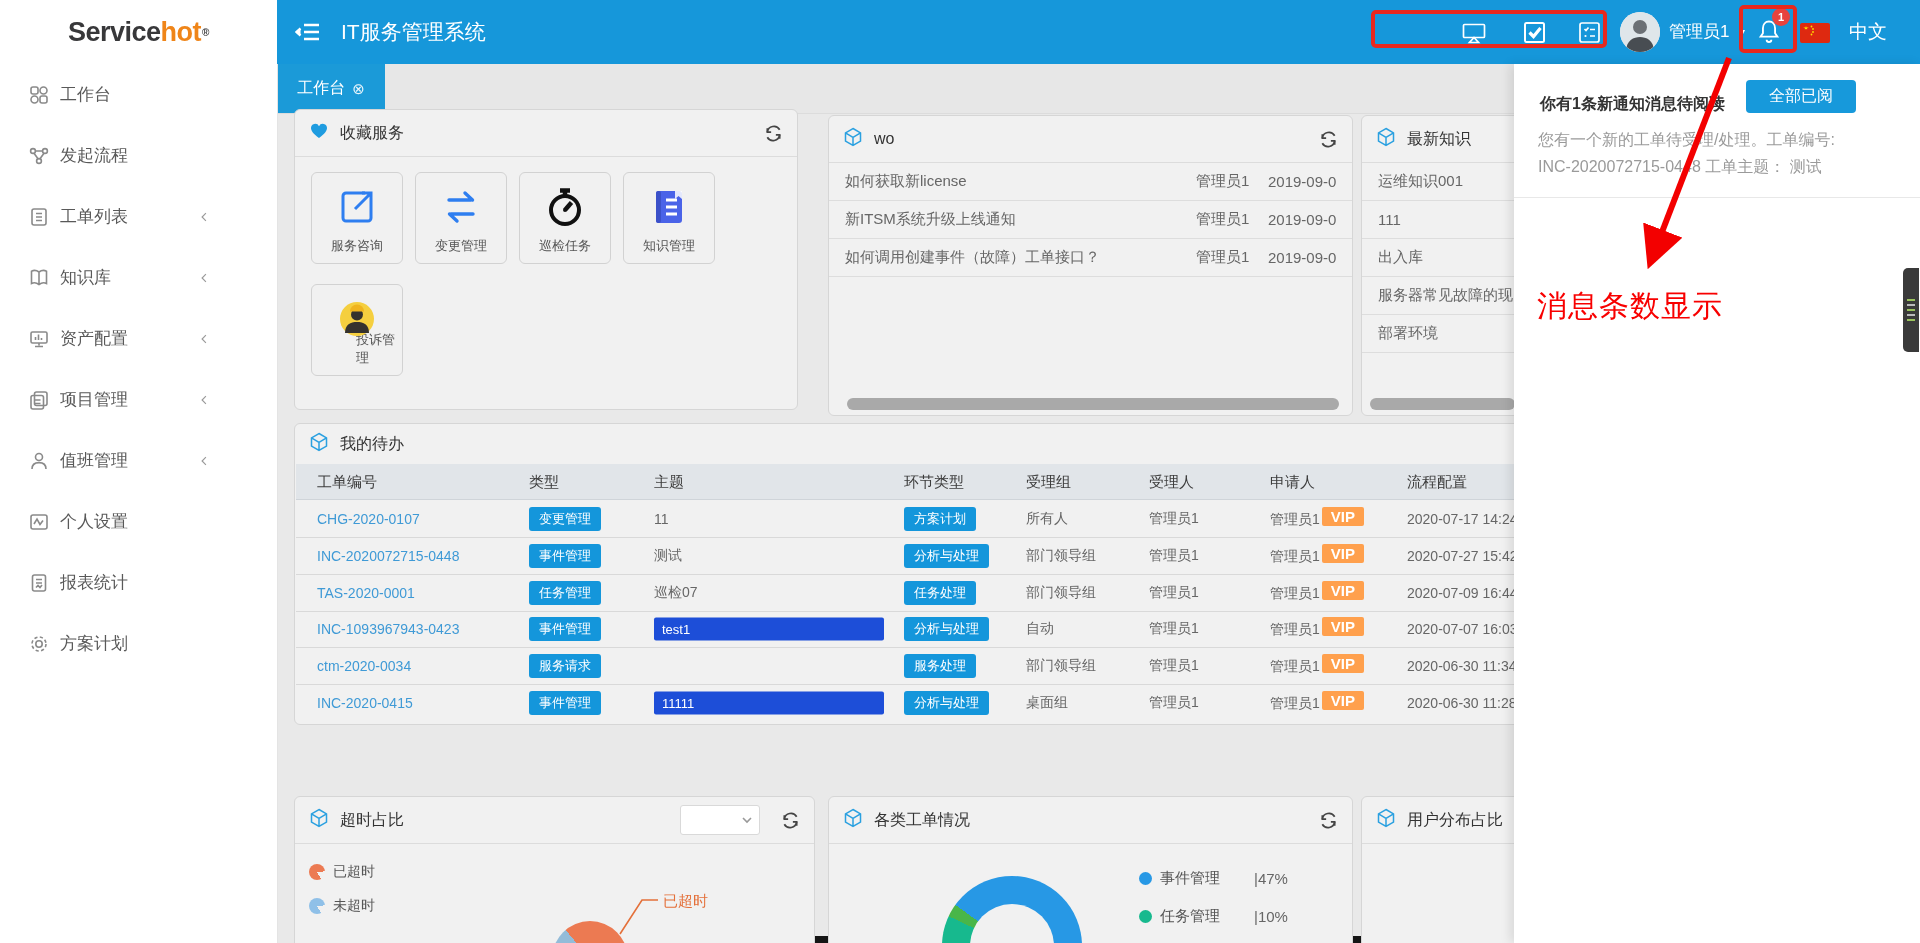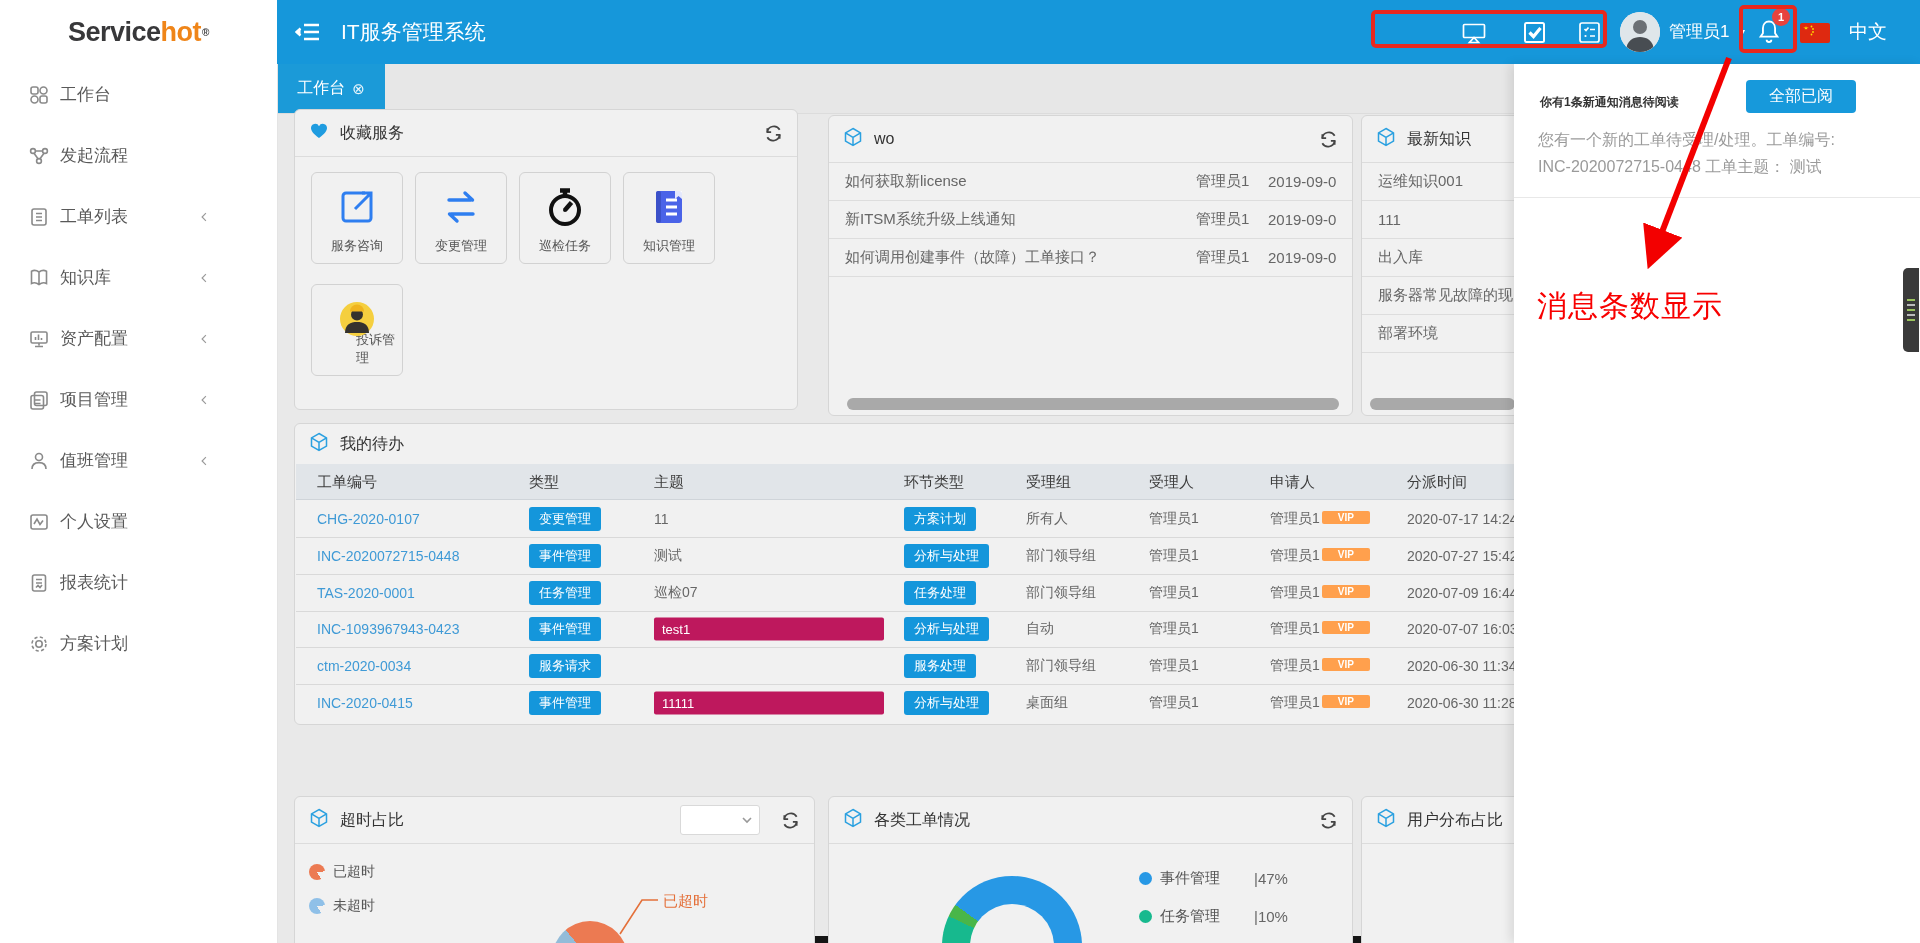--- a/index.html
+++ b/index.html
@@ -54,41 +54,41 @@
   .lrow .d{width:68px;white-space:nowrap;overflow:hidden;}
   
   .thead{position:absolute;left:1px;right:1px;top:40px;height:35px;background:#e1e5e9;border-bottom:1px solid #cfd4d9;}
   .trow{position:absolute;left:1px;right:1px;height:36px;border-bottom:1px solid #d9d9d9;}
   .cell{position:absolute;top:50%;transform:translateY(-50%);font-size:14px;color:#666;white-space:nowrap;}
   .hcell{font-size:15px;color:#3c3c3c;}
   .c-id{left:21px;}   .c-type{left:233px;} .c-subj{left:358px;} .c-stage{left:608px;}
   .c-grp{left:730px;} .c-asg{left:853px;}  .c-app{left:974px;}  .c-time{left:1111px;}
   .link{color:#3f9ad6;cursor:pointer;text-decoration:none;}
   .tag{display:inline-block;background:#1496db;color:#fff;font-size:13px;padding:3px 10px;border-radius:3px;}
-  .redbox{display:inline-block;width:222px;background:#be185d;color:#fff;font-size:13px;padding:4px 0 4px 8px;border-radius:2px;}
-  .vip{display:inline-block;margin-left:2px;background:#ffa04d;color:#fff;font-size:10px;font-weight:bold;
-       padding:1px 16px;border-radius:2px;position:relative;top:-2px;}
+  .redbox{display:inline-block;width:222px;background:#1d4ed8;color:#fff;font-size:13px;padding:4px 0 4px 8px;border-radius:2px;}
+  .vip{display:inline-block;margin-left:2px;background:#ffa04d;color:#fff;font-size:15px;font-weight:bold;
+       padding:1px 9px;border-radius:2px;position:relative;top:-2px;}
   
   .legrow{position:absolute;display:flex;align-items:center;gap:8px;font-size:14px;color:#555;}
   .pmark{width:16px;height:16px;border-radius:50%;}
   .pm-or{background:conic-gradient(from 150deg,#ec7a52 0 295deg,rgba(0,0,0,0) 295deg 360deg);}
   .pm-bl{background:conic-gradient(from 150deg,#8fc0e8 0 295deg,rgba(0,0,0,0) 295deg 360deg);}
   .dot{width:13px;height:13px;border-radius:50%;display:inline-block;}
   .minipie{position:absolute;width:76px;height:76px;border-radius:50%;
            background:conic-gradient(from -40deg,#ec7a52 0 52%,#93bcd9 52% 100%);}
   .donut{position:absolute;width:140px;height:140px;border-radius:50%;
          background:conic-gradient(#2798e5 0 70%,#17b98e 70% 82%,#49b649 82% 85%,#2798e5 85% 100%);}
   .donut::after{content:"";position:absolute;left:28px;top:28px;width:84px;height:84px;border-radius:50%;background:#f1f1f1;}
   .callout{position:absolute;font-size:15px;color:#e4703a;}
   .selbox{width:78px;height:28px;background:#fff;border:1px solid #d9d9d9;border-radius:3px;position:relative;cursor:pointer;margin-right:10px;}
   .selbox svg{position:absolute;right:6px;top:9px;}
   
   .drawer{position:absolute;left:1514px;top:64px;width:406px;height:879px;background:#fff;z-index:50;
           box-shadow:-4px 0 10px rgba(0,0,0,.10);}
-  .dr-title{position:absolute;left:26px;top:30px;font-size:12px;font-weight:bold;color:#333;}
+  .dr-title{position:absolute;left:26px;top:30px;font-size:16px;font-weight:bold;color:#333;}
   .dr-btn{position:absolute;left:232px;top:16px;width:110px;height:33px;background:#1799db;color:#fff;font-size:16px;
           border:none;border-radius:4px;cursor:pointer;}
   .dr-body{position:absolute;left:24px;top:62px;width:350px;font-size:16px;color:#9a9a9a;line-height:27px;}
   .dr-div{position:absolute;left:0;top:133px;width:406px;height:1px;background:#e8e8e8;}
   
   .ann{position:absolute;z-index:90;pointer-events:none;}
   .redrect{border:4px solid #e8281e;border-radius:5px;box-sizing:border-box;}
   .redtext{position:absolute;left:1537px;top:286px;z-index:95;font-size:30px;color:#f80000;letter-spacing:1px;pointer-events:none;}
   .arrow-svg{position:absolute;left:0;top:0;width:1920px;height:943px;z-index:92;pointer-events:none;}
   
@@ -428,21 +428,21 @@
     </div>
 
     <div class="thead">
       <span class="cell hcell c-id">工单编号</span>
       <span class="cell hcell c-type">类型</span>
       <span class="cell hcell c-subj">主题</span>
       <span class="cell hcell c-stage">环节类型</span>
       <span class="cell hcell c-grp">受理组</span>
       <span class="cell hcell c-asg">受理人</span>
       <span class="cell hcell c-app">申请人</span>
-      <span class="cell hcell c-time">分派时间</span>
+      <span class="cell hcell c-time">流程配置</span>
     </div>
 
     <div class="trow" style="top:77px;">
       <a class="cell c-id link">CHG-2020-0107</a>
       <span class="cell c-type"><span class="tag">变更管理</span></span>
       <span class="cell c-subj">11</span>
       <span class="cell c-stage"><span class="tag">方案计划</span></span>
       <span class="cell c-grp">所有人</span>
       <span class="cell c-asg">管理员1</span>
       <span class="cell c-app"><span>管理员1</span><span class="vip">VIP</span></span>

